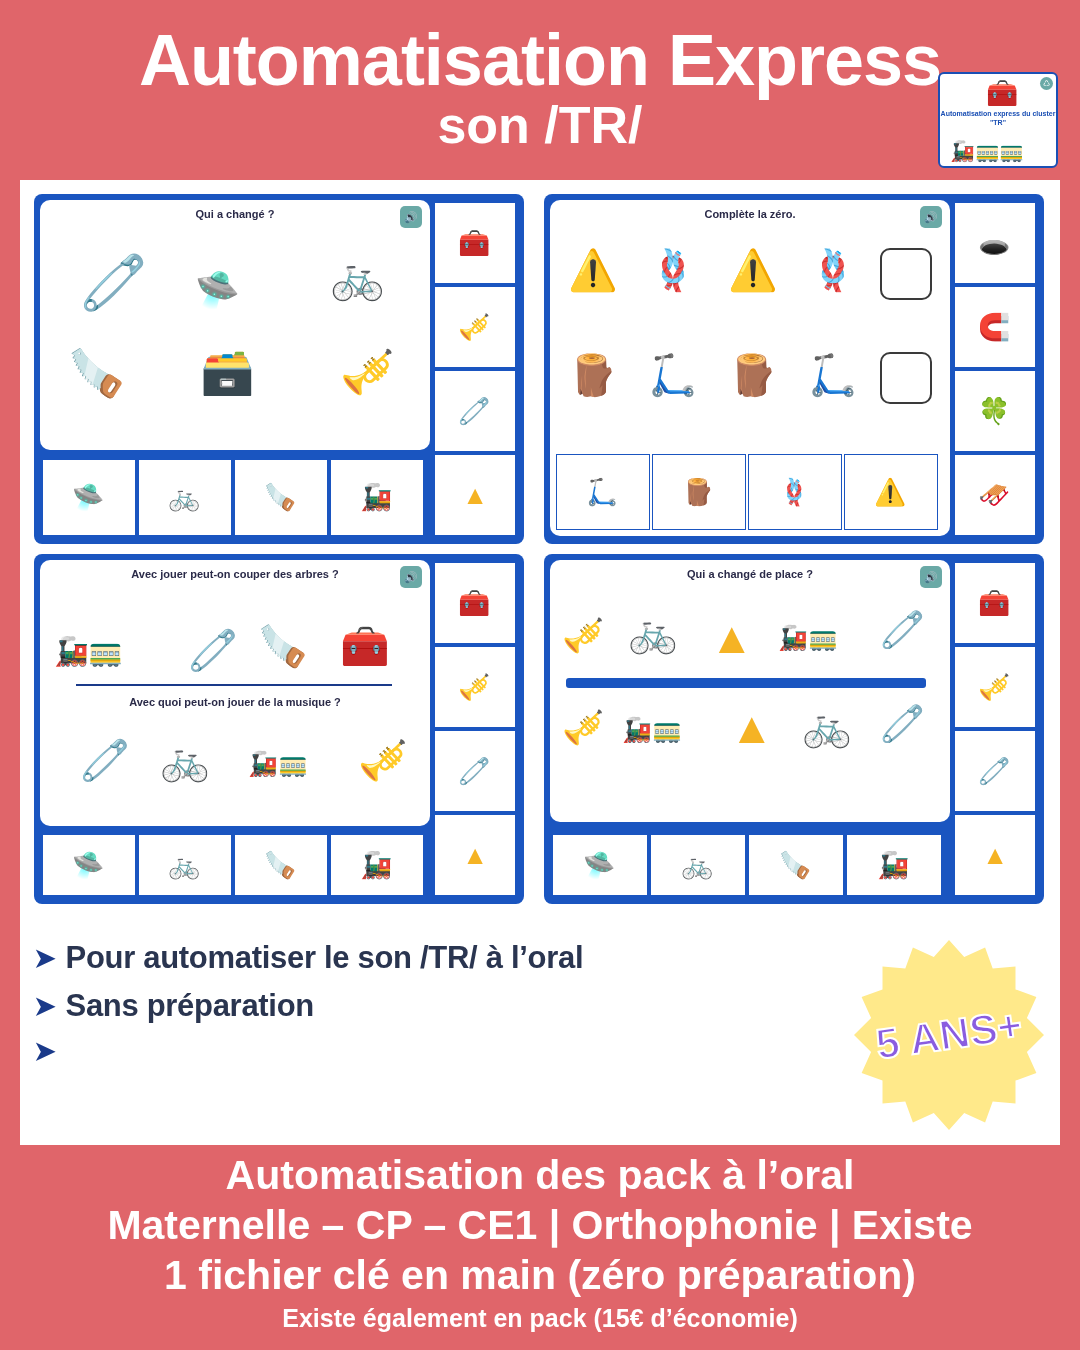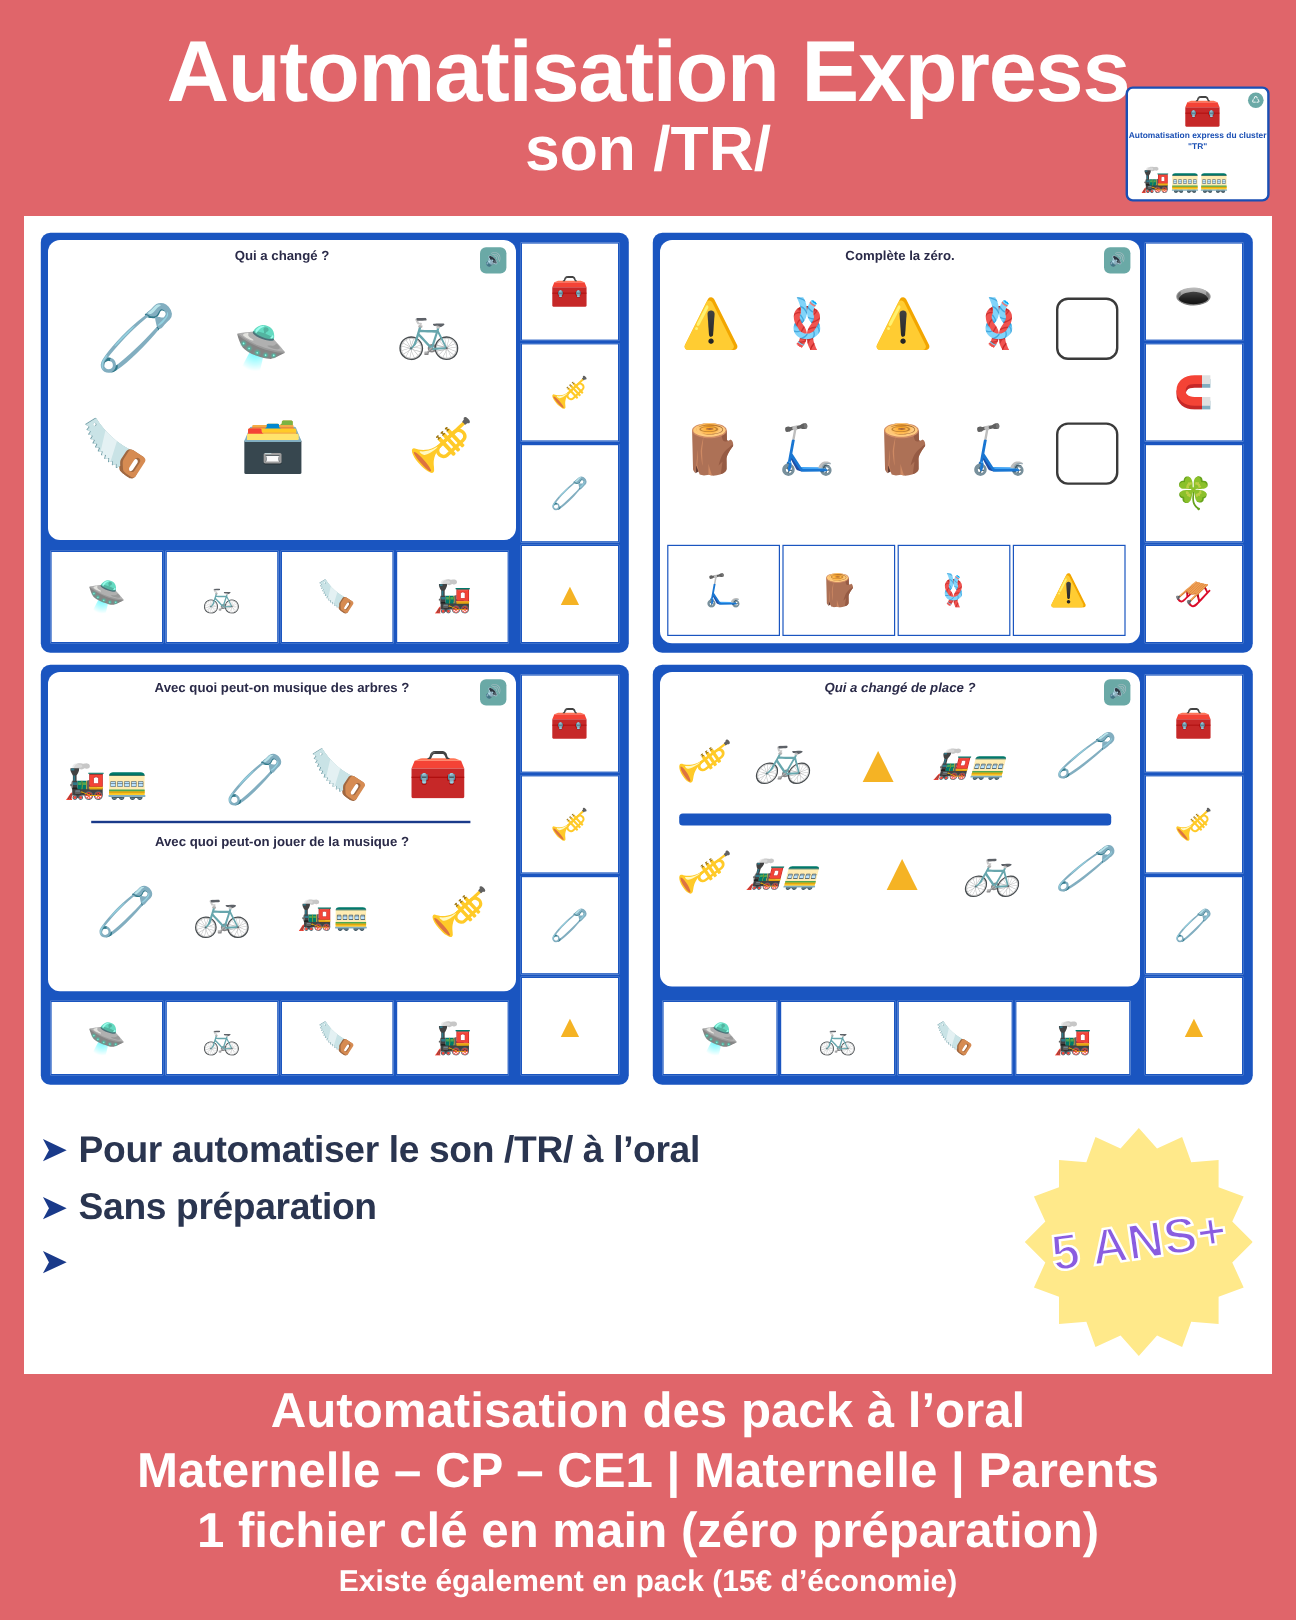--- a/index.html
+++ b/index.html
@@ -172,21 +172,21 @@
     </div>
 
     <div class="slot" style="left:410px; top:8px; width:82px; height:82px;">🕳️</div>
     <div class="slot" style="left:410px; top:92px; width:82px; height:82px;">🧲</div>
     <div class="slot" style="left:410px; top:176px; width:82px; height:82px;">🍀</div>
     <div class="slot" style="left:410px; top:260px; width:82px; height:82px;">🛷</div>
   </div>
 
   <div class="card" style="left:14px; top:374px; width:490px; height:350px;">
     <div class="inner" style="width:390px; height:266px;">
-      <div class="q">Avec quoi peut-on musique des arbres ?</div>
+      <div class="q">Avec jouer peut-on couper des arbres ?</div>
       <div class="spk" style="right:8px; top:6px;">🔊</div>
       <div class="pic g" style="left:14px; top:78px; font-size:28px;">🚂🚃</div>
       <div class="pic g clip" style="left:148px; top:70px; font-size:40px;">🧷</div>
       <div class="pic g" style="left:218px; top:66px; font-size:40px;">🪚</div>
       <div class="pic g" style="left:300px; top:66px; font-size:40px;">🧰</div>
       <div class="hline" style="left:36px; top:124px; width:316px;"></div>
       <div class="q" style="top:136px;">Avec quoi peut-on jouer de la musique ?</div>
       <div class="pic g clip" style="left:40px; top:180px; font-size:40px;">🧷</div>
       <div class="pic g" style="left:120px; top:180px; font-size:40px;">🚲</div>
       <div class="pic g" style="left:208px; top:192px; font-size:24px;">🚂🚃</div>
@@ -200,21 +200,21 @@
     <div class="slot" style="left:400px; top:92px; width:82px; height:82px;">🎺</div>
     <div class="slot" style="left:400px; top:176px; width:82px; height:82px;">
         <span class="clip">🧷</span>
       </div>
     <div class="slot" style="left:400px; top:260px; width:82px; height:82px;">
         <span style="color:#f5b324;">▲</span>
       </div>
   </div>
 
   <div class="card" style="left:524px; top:374px; width:500px; height:350px;">
-    <div class="inner" style="width:400px; height:262px;font-style:italic;">
+    <div class="inner" style="width:400px; height:262px;">
       <div class="q">Qui a changé de place ?</div>
       <div class="spk" style="right:8px; top:6px;">🔊</div>
 
       <div class="pic g" style="left:12px; top:58px; font-size:34px;">🎺</div>
       <div class="pic g" style="left:78px; top:52px; font-size:40px;">🚲</div>
       <div class="pic g" style="left:160px; top:56px; font-size:44px; color:#f5b324;">▲</div>
       <div class="pic g" style="left:228px; top:66px; font-size:24px;">🚂🚃</div>
       <div class="pic g clip" style="left:330px; top:52px; font-size:36px;">🧷</div>
       <div class="bar" style="left:16px; top:118px; width:360px; height:10px;"></div>
 
@@ -254,16 +254,16 @@
 
   <div style="position:absolute; right:16px; top:760px; width:190px; height:190px;">
     <div class="badge-star"></div>
     <div class="badge-text">5 ANS+</div>
   </div>
 
 </div>
 
 <div class="footer">
   <div class="f1">Automatisation des pack à l’oral</div>
-  <div class="f1">Maternelle – CP – CE1 | Maternelle | Parents</div>
+  <div class="f1">Maternelle – CP – CE1 | Orthophonie | Existe</div>
   <div class="f1">1 fichier clé en main (zéro préparation)</div>
   <div class="f4">Existe également en pack (15€ d’économie)</div>
 </div>
 
 </body></html>

